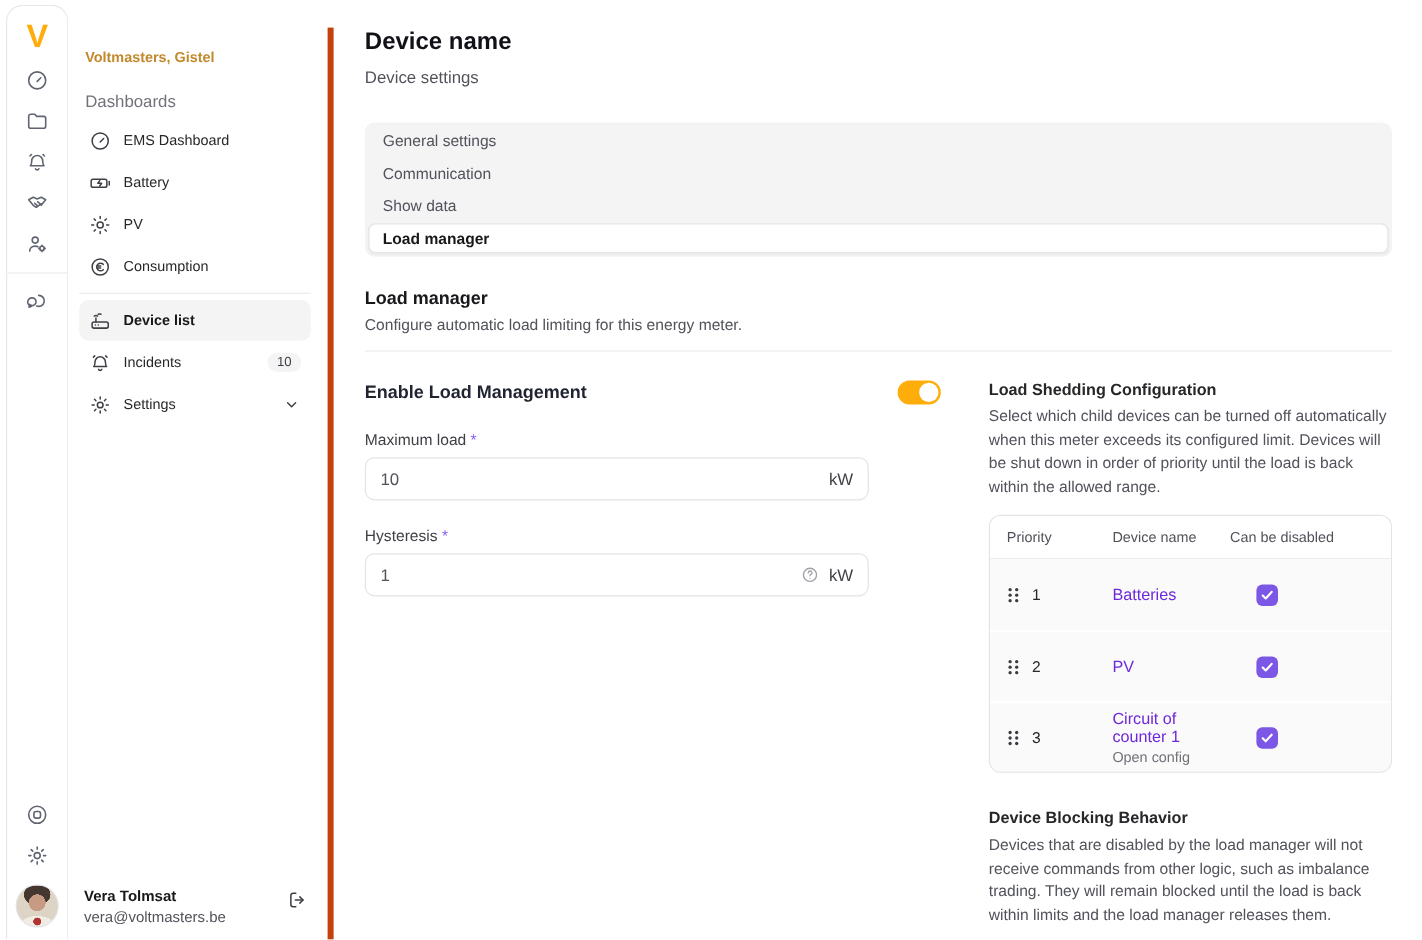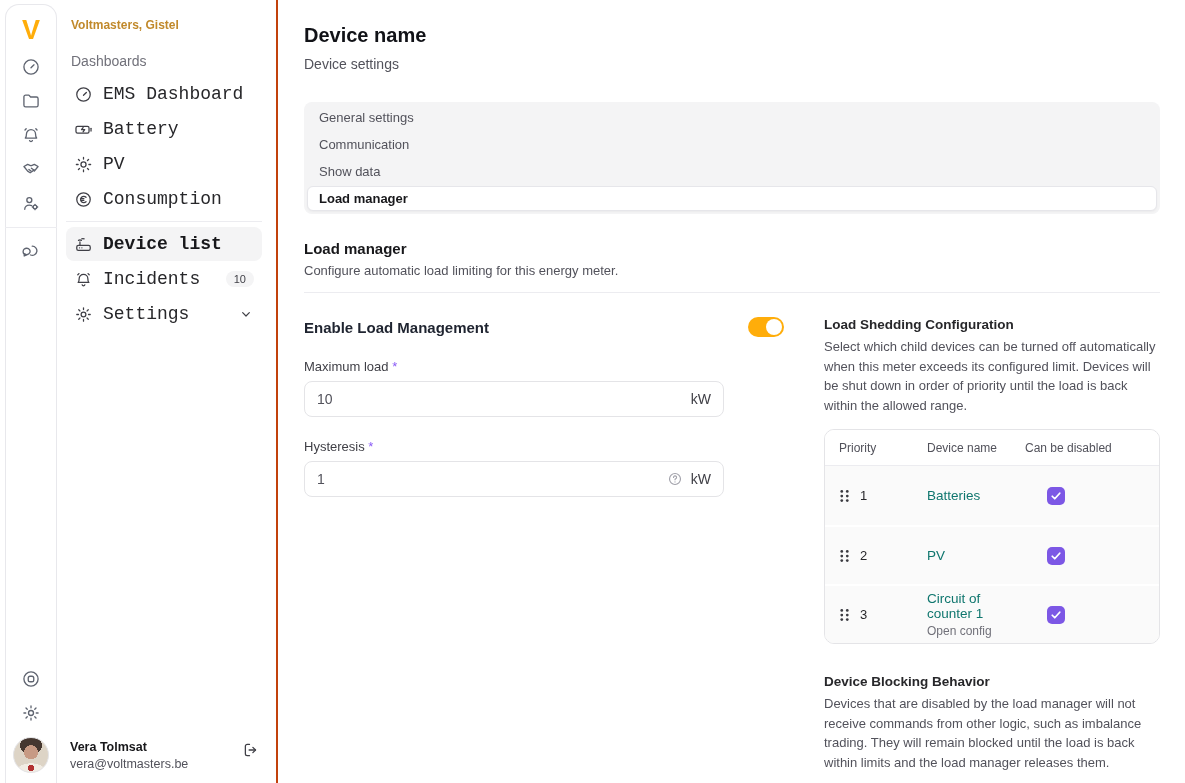--- a/index.html
+++ b/index.html
@@ -17,28 +17,28 @@
   .rail-spacer { flex:1; }
   .avatar { width:36px; height:36px; border-radius:50%; border:1px solid #e4e4e7;
     background:
       radial-gradient(circle at 50% 88%, #b23131 0 9%, rgba(0,0,0,0) 10%),
       radial-gradient(ellipse 34% 34% at 50% 42%, #c79a84 0 60%, rgba(0,0,0,0) 61%),
       radial-gradient(ellipse 52% 42% at 50% 22%, #453730 0 62%, rgba(0,0,0,0) 63%),
       radial-gradient(ellipse 72% 44% at 50% 102%, #f1ece3 0 62%, rgba(0,0,0,0) 63%),
       #ddd4c6; }
 
   
-  .sidebar { width:221px; border-right:2px solid #c2410c; position:relative;
-    padding-top:16px; flex:0 0 auto; background:#fff; }
+  .sidebar { width:221px; border-right:5px solid #c2410c; position:relative;
+    padding-top:16px; flex:0 0 auto; background:#fff;margin-top:23px; }
   .company { margin:2px 0 0 14px; font-size:12px; font-weight:bold; color:#c1892b; }
   .section-label { margin:21px 0 8px 14px; font-size:14px; color:#71717a; }
   .nav-item { height:34px; margin:1px 14px 1px 9px; padding:0 8px; border-radius:8px;
     display:flex; align-items:center; gap:10px; cursor:pointer; }
   .nav-item .ic { color:#3f3f46; flex:0 0 auto; }
-  .nav-item .lbl { font-size:18px; font-weight:500; color:#27272a;font-family:Liberation Mono, monospace; }
+  .nav-item .lbl { font-size:12px; font-weight:500; color:#27272a; }
   .nav-item.active { background:#f4f4f5; }
   .nav-item.active .lbl { font-weight:bold; color:#18181b; }
   .nav-divider { height:1px; background:#ececf0; margin:5px 14px 5px 9px; }
   .badge { margin-left:auto; background:#f4f4f5; border-radius:9px; padding:2px 8px;
     font-size:11px; color:#3f3f46; }
   .chev { margin-left:auto; color:#a1a1aa; }
   .user-block { position:absolute; left:13px; bottom:12px; }
   .user-name { font-size:12.5px; font-weight:bold; color:#18181b; }
   .user-email { font-size:12.5px; color:#52525b; margin-top:3px; }
   .logout { position:absolute; right:16px; bottom:24px; color:#3f3f46; cursor:pointer; }
@@ -83,21 +83,21 @@
   .card { margin-top:14px; border:1px solid #e4e4e7; border-radius:10px; overflow:hidden; }
   .thead, .trow { display:grid; grid-template-columns:88px 1fr 120px; align-items:center;
     padding:0 14px; }
   .thead { height:36px; font-size:12px; color:#52525b; background:#fff;
     border-bottom:1px solid #ececf0; }
   .trow { min-height:59px; background:#fafafa; }
   .trow + .trow { border-top:2px solid #fff; }
   .pri { display:flex; align-items:center; gap:10px; }
   .drag { color:#3a3a40; display:flex; cursor:grab; }
   .pri-num { font-size:13px; color:#27272a; }
-  .dev-name { font-size:13.5px; color:#0f766e; }
+  .dev-name { font-size:13.5px; color:#6d28d9; }
   .dev-link { font-size:12px; color:#71717a; margin-top:3px; cursor:pointer; }
   .cbx { width:18px; height:18px; border-radius:5px; background:#7C57E5; margin-left:22px;
     display:flex; align-items:center; justify-content:center; cursor:pointer; }
   .blocking { margin-top:30px; }
 
   .ic { display:block; }
 </style>
 </head>
 <body>
 

